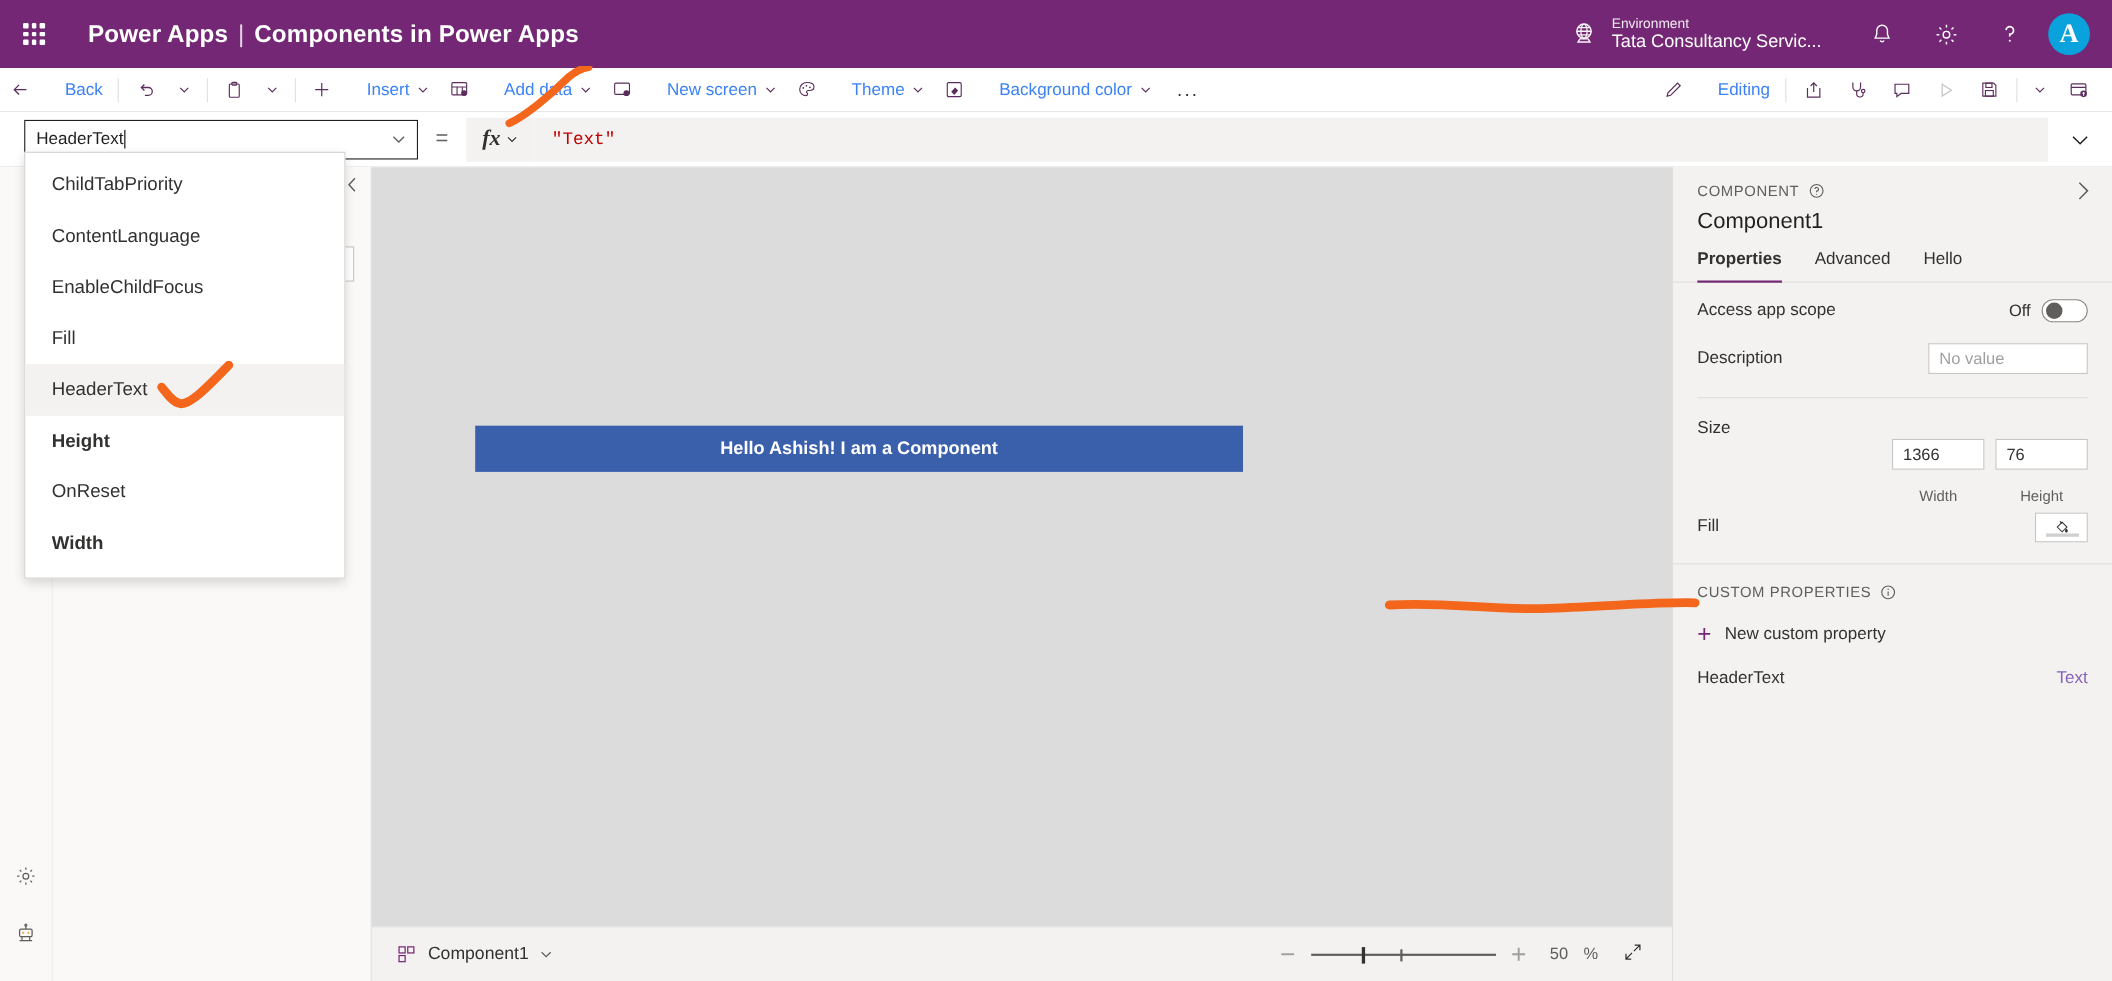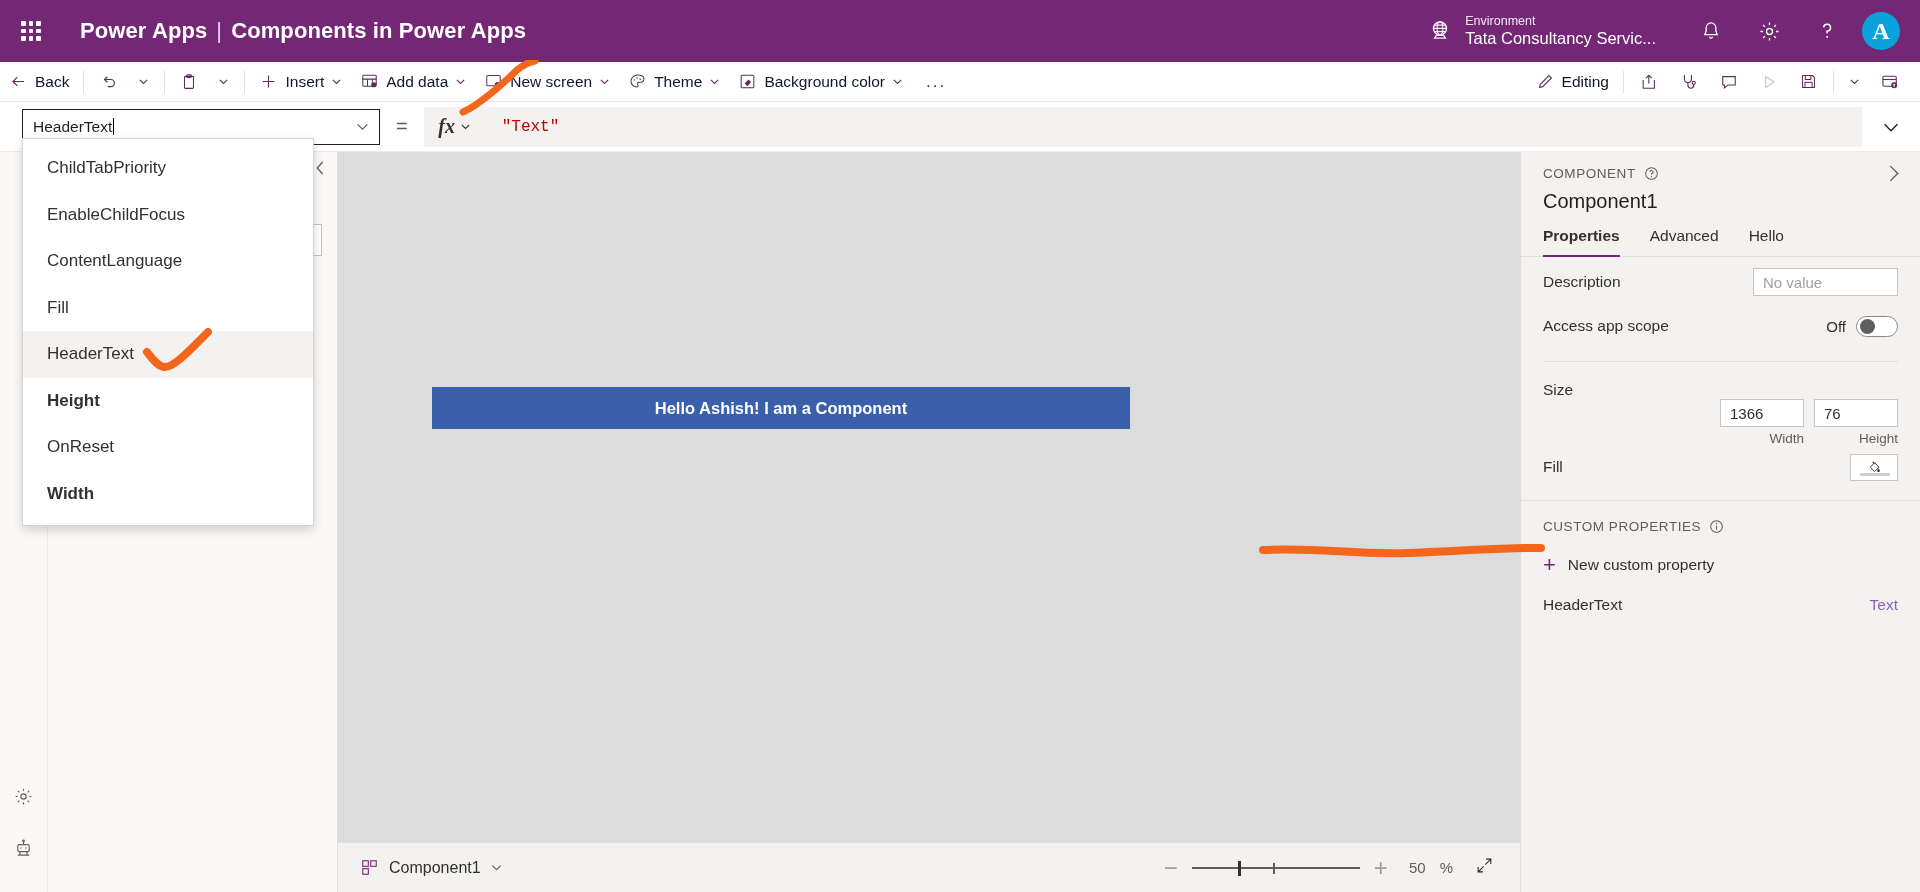--- a/index.html
+++ b/index.html
@@ -41,21 +41,21 @@
     font-family:"Liberation Serif", serif;
   }
 
   
   .cmdbar {
     position:absolute; left:0; top:62px; width:1920px; height:40px;
     background:#ffffff; border-bottom:1px solid #e6e6e6;
     display:flex; align-items:center; color:#5c2d5c; font-size:15px;
   }
   .cmd { display:flex; align-items:center; height:40px; padding:0 9px; cursor:pointer; white-space:nowrap; gap:7px;}
-  .cmd .lbl { color:#0f172a; font-size:15.5px; }
+  .cmd .lbl { color:#3b82f6; font-size:15.5px;margin-left:24px; }
   .chev { width:11px; height:11px; }
   .vdiv { width:1px; height:22px; background:#e1dfdd; margin:0 5px; }
   .cmd.icononly { padding:0 10px; }
   .cmdbar-right { margin-left:auto; display:flex; align-items:center; padding-right:10px; }
   .ellipsis { letter-spacing:2px; font-size:17px; color:#323130; padding:0 14px; cursor:pointer;}
 
   
   .fxrow {
     position:absolute; left:0; top:102px; width:1920px; height:50px;
     background:#ffffff; display:flex; align-items:center; border-bottom:1px solid #edebe9;
@@ -167,21 +167,21 @@
   .toggle {
     width:42px; height:21px; border-radius:11px; background:#fff; border:1px solid #8a8886;
     position:relative; cursor:pointer;
   }
   .toggle .knob { position:absolute; left:3px; top:2.5px; width:15px; height:15px; border-radius:50%; background:#605e5c; }
   .offtxt { font-size:15px; color:#323130; }
   .numbox {
     width:84px; height:28px; border:1px solid #c8c6c4; background:#fff;
     display:flex; align-items:center; padding:0 9px; font-size:15px; color:#323130;
   }
-  .numcol { display:flex; flex-direction:column; align-items:flex-end; gap:4px;}
+  .numcol { display:flex; flex-direction:column; align-items:center; gap:16px;}
   .numcap { font-size:13.5px; color:#605e5c; }
   .fillbtn {
     width:48px; height:27px; border:1px solid #c8c6c4; background:#fff;
     display:flex; align-items:center; justify-content:center; cursor:pointer;
   }
   .fillswatch { width:30px; height:3px; background:#d0d0d0; position:absolute; bottom:4px; left:9px;}
   .hr { height:1px; background:#e1dfdd; margin:16px 0 0 0; }
   .cp-kicker { font-size:13.5px; letter-spacing:.55px; color:#605e5c; display:flex; align-items:center; gap:8px; padding:18px 22px 0 22px;}
   .newprop { display:flex; align-items:center; gap:12px; padding:20px 22px 0 22px; cursor:pointer; }
   .newprop .plus { font-size:22px; color:#742774; line-height:1; font-weight:300;}
@@ -448,24 +448,24 @@
         </svg>
     </div>
     <div class="tp-search"></div>
   </div>
 
   <div class="dropdown" id="dd">
       <div class="dd-item">
         <span>ChildTabPriority</span>
       </div>
       <div class="dd-item">
+        <span>ContentLanguage</span>
+      </div>
+      <div class="dd-item">
         <span>EnableChildFocus</span>
-      </div>
-      <div class="dd-item">
-        <span>ContentLanguage</span>
       </div>
       <div class="dd-item">
         <span>Fill</span>
       </div>
       <div class="dd-item hovered">
         <span>HeaderText</span>
       </div>
       <div class="dd-item bold">
         <span>Height</span>
       </div>
@@ -532,32 +532,32 @@
     </div>
 
     <div class="rp-tabs" id="rptabs">
         <div class="rp-tab active">Properties</div>
         <div class="rp-tab">Advanced</div>
         <div class="rp-tab">Hello</div>
       </div>
 
     <div class="rp-section">
       <div class="rp-row">
-        <span class="rp-label">Description</span>
-        <div class="rp-right">
-          <div class="rp-input">No value</div>
-        </div>
-      </div>
-      <div class="rp-row">
         <span class="rp-label">Access app scope</span>
         <div class="rp-right">
           <span class="offtxt">Off</span>
           <div class="toggle">
               <div class="knob"></div>
             </div>
+        </div>
+      </div>
+      <div class="rp-row">
+        <span class="rp-label">Description</span>
+        <div class="rp-right">
+          <div class="rp-input">No value</div>
         </div>
       </div>
       <div class="hr"></div>
 
       <div class="rp-row" style="margin-top:14px;align-items:flex-start;flex-direction:column;">
         <span class="rp-label" style="margin-top:5px;">Size</span>
         <div class="rp-right" style="align-items:flex-start;">
           <div class="numcol">
             <div class="numbox">1366</div>
             <div class="numcap">Width</div>

